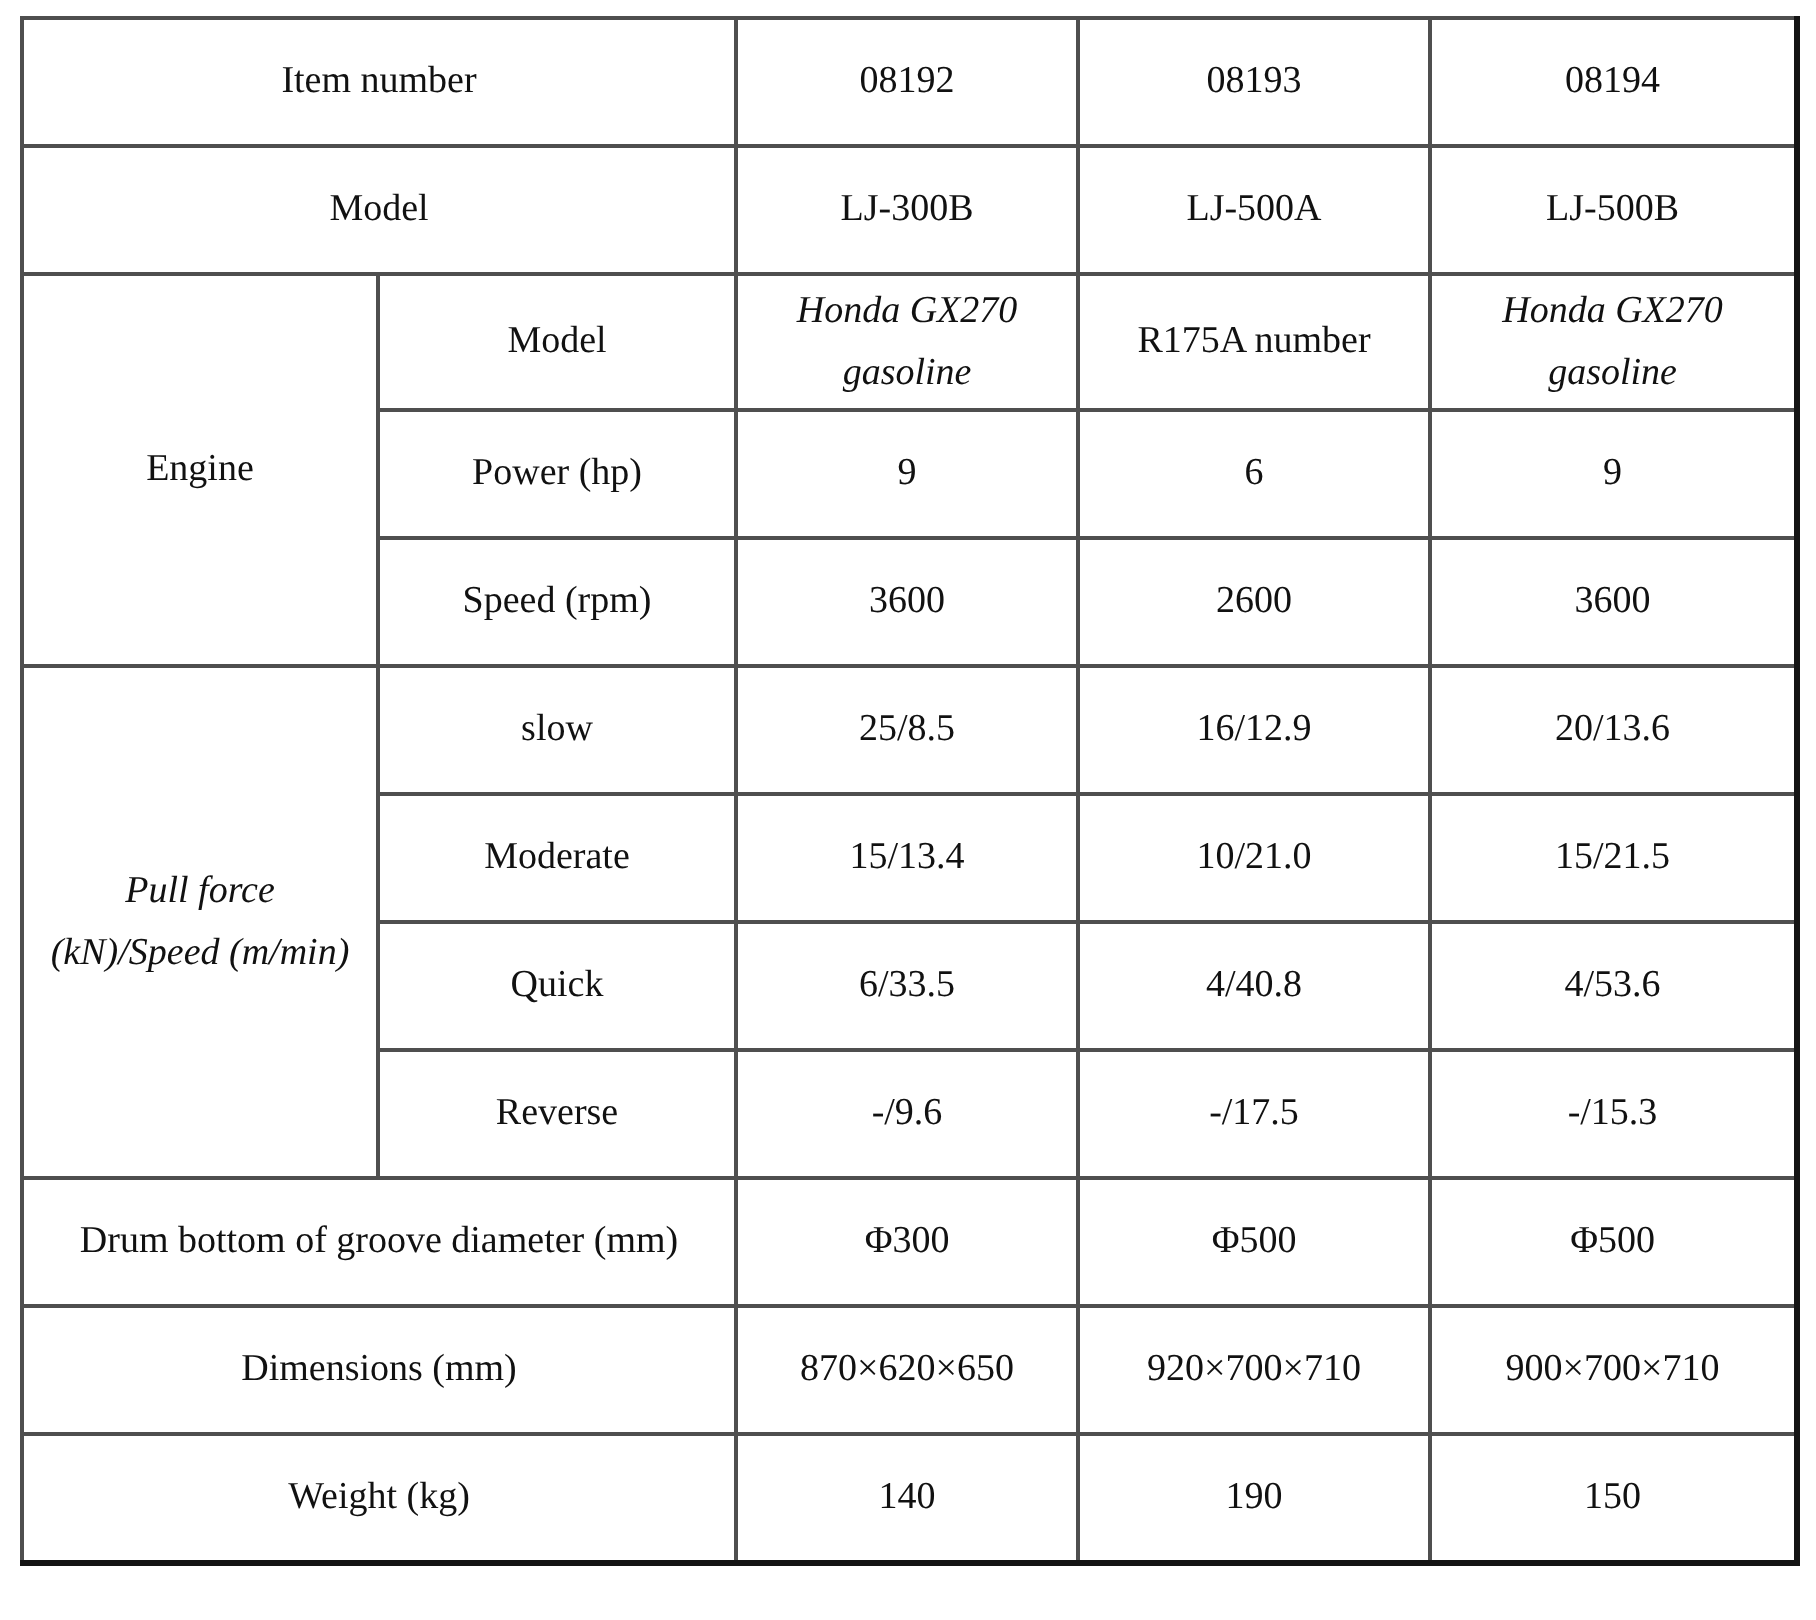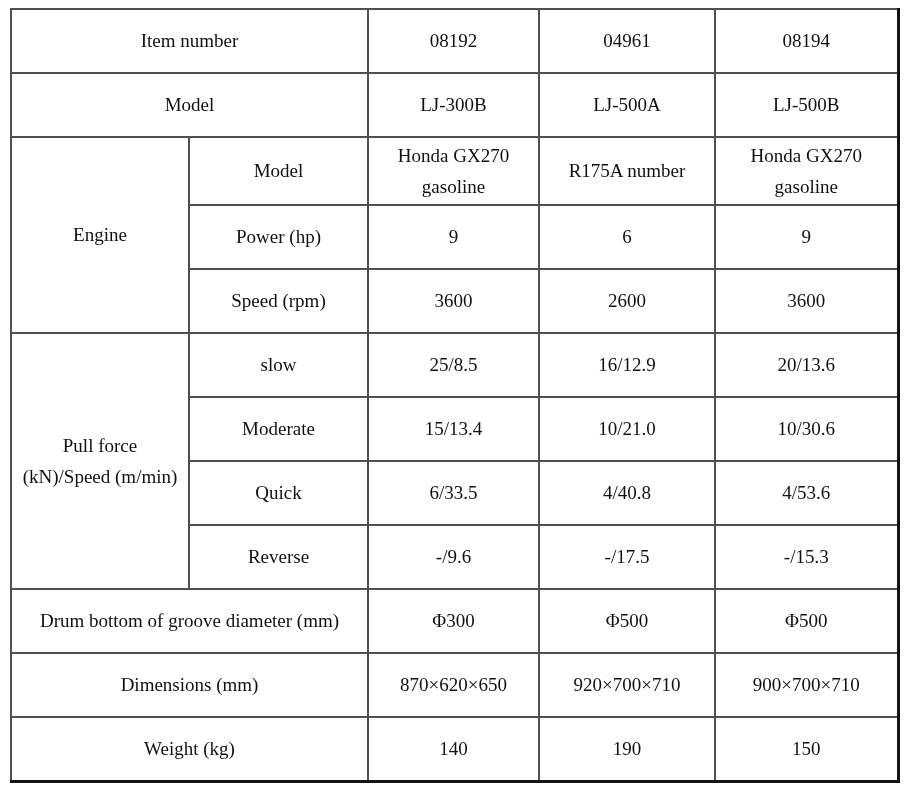--- a/index.html
+++ b/index.html
@@ -35,39 +35,39 @@
     border: 2px solid var(--border-inner);
     text-align: center;
     vertical-align: middle;
     font-size: 19px;
     color: var(--text);
     padding: 2px 4px;
     overflow: hidden;
   }
   table.spec tr{ height: 64px; }
   table.spec tr.tall{ height: 67px; }
-  .two-line div{ line-height: 31px; }
+  .two-line div{ line-height: 31px; font-style: italic; }
 </style>
 </head>
 <body>
 
 <div class="page">
   <table class="spec">
     <colgroup>
       <col style="width:178px">
       <col style="width:179px">
       <col style="width:171px">
       <col style="width:176px">
       <col style="width:183px">
     </colgroup>
     <tbody>
       <tr>
         <td colspan="2">Item number</td>
         <td>08192</td>
-        <td>04961</td>
+        <td>08193</td>
         <td>08194</td>
       </tr>
 
       <tr>
         <td colspan="2">Model</td>
         <td>LJ-300B</td>
         <td>LJ-500A</td>
         <td>LJ-500B</td>
       </tr>
 
@@ -107,21 +107,21 @@
         <td>slow</td>
         <td>25/8.5</td>
         <td>16/12.9</td>
         <td>20/13.6</td>
       </tr>
 
       <tr>
         <td>Moderate</td>
         <td>15/13.4</td>
         <td>10/21.0</td>
-        <td>10/30.6</td>
+        <td>15/21.5</td>
       </tr>
 
       <tr>
         <td>Quick</td>
         <td>6/33.5</td>
         <td>4/40.8</td>
         <td>4/53.6</td>
       </tr>
 
       <tr>

